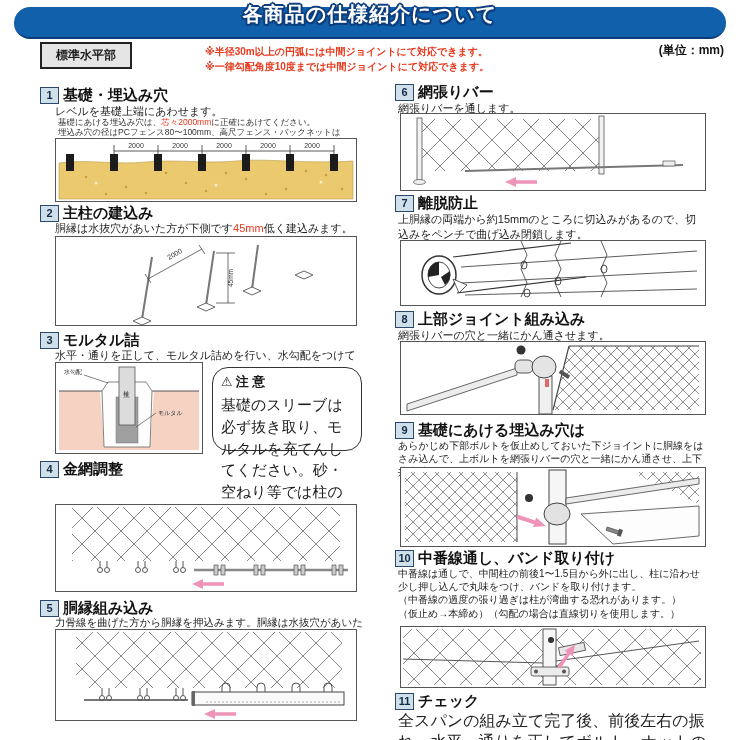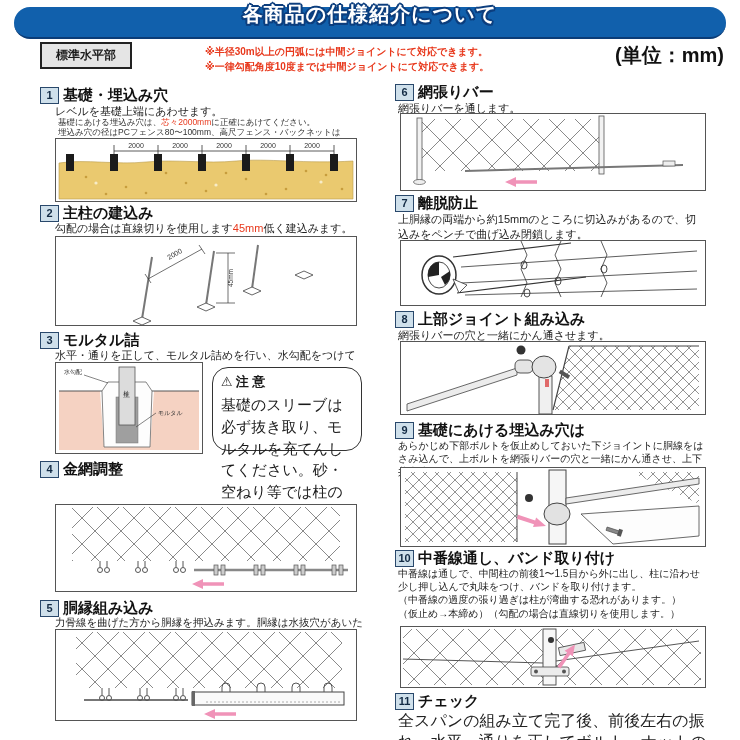--- a/index.html
+++ b/index.html
@@ -7,21 +7,21 @@
         font-family:"Liberation Sans","DejaVu Sans",sans-serif;color:#1a1a1a;}
   .title-bar{position:absolute;left:14px;top:7px;width:712px;height:30px;background:#1160ac;
              border-radius:16px;border-bottom:2px solid #0b3c77;}
   .title-text{position:absolute;left:0;right:0;top:1px;text-align:center;font-size:20px;font-weight:bold;
               color:#fff;letter-spacing:1px;
               text-shadow:-2px 0 #0c3e7e,2px 0 #0c3e7e,0 -2px #0c3e7e,0 2px #0c3e7e,
                           -1.5px -1.5px #0c3e7e,1.5px -1.5px #0c3e7e,-1.5px 1.5px #0c3e7e,1.5px 1.5px #0c3e7e;}
   .section-box{position:absolute;left:40px;top:42px;border:2px solid #222;padding:3px 14px;
                font-size:12px;font-weight:bold;background:#e5e5e5;}
   .top-notes{position:absolute;left:165px;top:45px;font-size:10px;font-weight:bold;color:#e8391d;line-height:1.45;margin-left:40px;}
-  .unit-label{position:absolute;right:16px;top:42px;font-size:20px;font-weight:bold;color:#111;}
+  .unit-label{position:absolute;right:16px;top:42px;font-size:12px;font-weight:bold;color:#111;}
   .step-head{position:absolute;display:flex;align-items:center;gap:4px;font-size:15px;font-weight:bold;color:#111;}
   .num{display:inline-flex;align-items:center;justify-content:center;min-width:15px;height:15px;padding:0 1px;
        background:#cfe0eb;border:1px solid #29486b;color:#122a44;font-size:11px;font-weight:bold;line-height:1;}
   .desc{position:absolute;font-size:11px;line-height:1.32;color:#222;}
   .small-note{position:absolute;font-size:8.5px;line-height:1.3;color:#333;}
   .red{color:#e8391d;}
   .illus{position:absolute;border:1px solid #555;background:#fff;box-sizing:border-box;}
   .warn-box{position:absolute;border:1.6px solid #333;border-radius:16px;background:#fff;
             padding:5px 8px;box-sizing:border-box;}
   .warn-head{font-size:13px;font-weight:bold;margin-bottom:3px;}
@@ -114,21 +114,21 @@
         <rect x="274" y="15" width="8" height="17"></rect>
       </g>
     </svg>
   </div>
 
   <div class="step-head" style="left:40px;top:204px">
     <span class="num">2</span>
     <span>主柱の建込み</span>
   </div>
   <div class="desc" style="left:55px;top:221px;width:305px">
-    <span>勾配の場合は直線切りを使用します</span><span class="red">45mm</span><span>低く建込みます。</span>
+    <span>胴縁は水抜穴があいた方が下側です</span><span class="red">45mm</span><span>低く建込みます。</span>
   </div>
   <div class="illus" style="left:55px;top:236px;width:302px;height:90px">
     <svg width="300" height="88" viewBox="0 0 300 88">
       <g stroke="#777" stroke-width="2">
         <line x1="86" y1="82" x2="96" y2="20"></line>
         <line x1="150" y1="68" x2="158" y2="14"></line>
         <line x1="196" y1="52" x2="202" y2="8"></line>
       </g>
       <g fill="#fff" stroke="#555" stroke-width="0.9">
         <path d="M77 84 L86 80 L95 84 L86 88 Z"></path>

